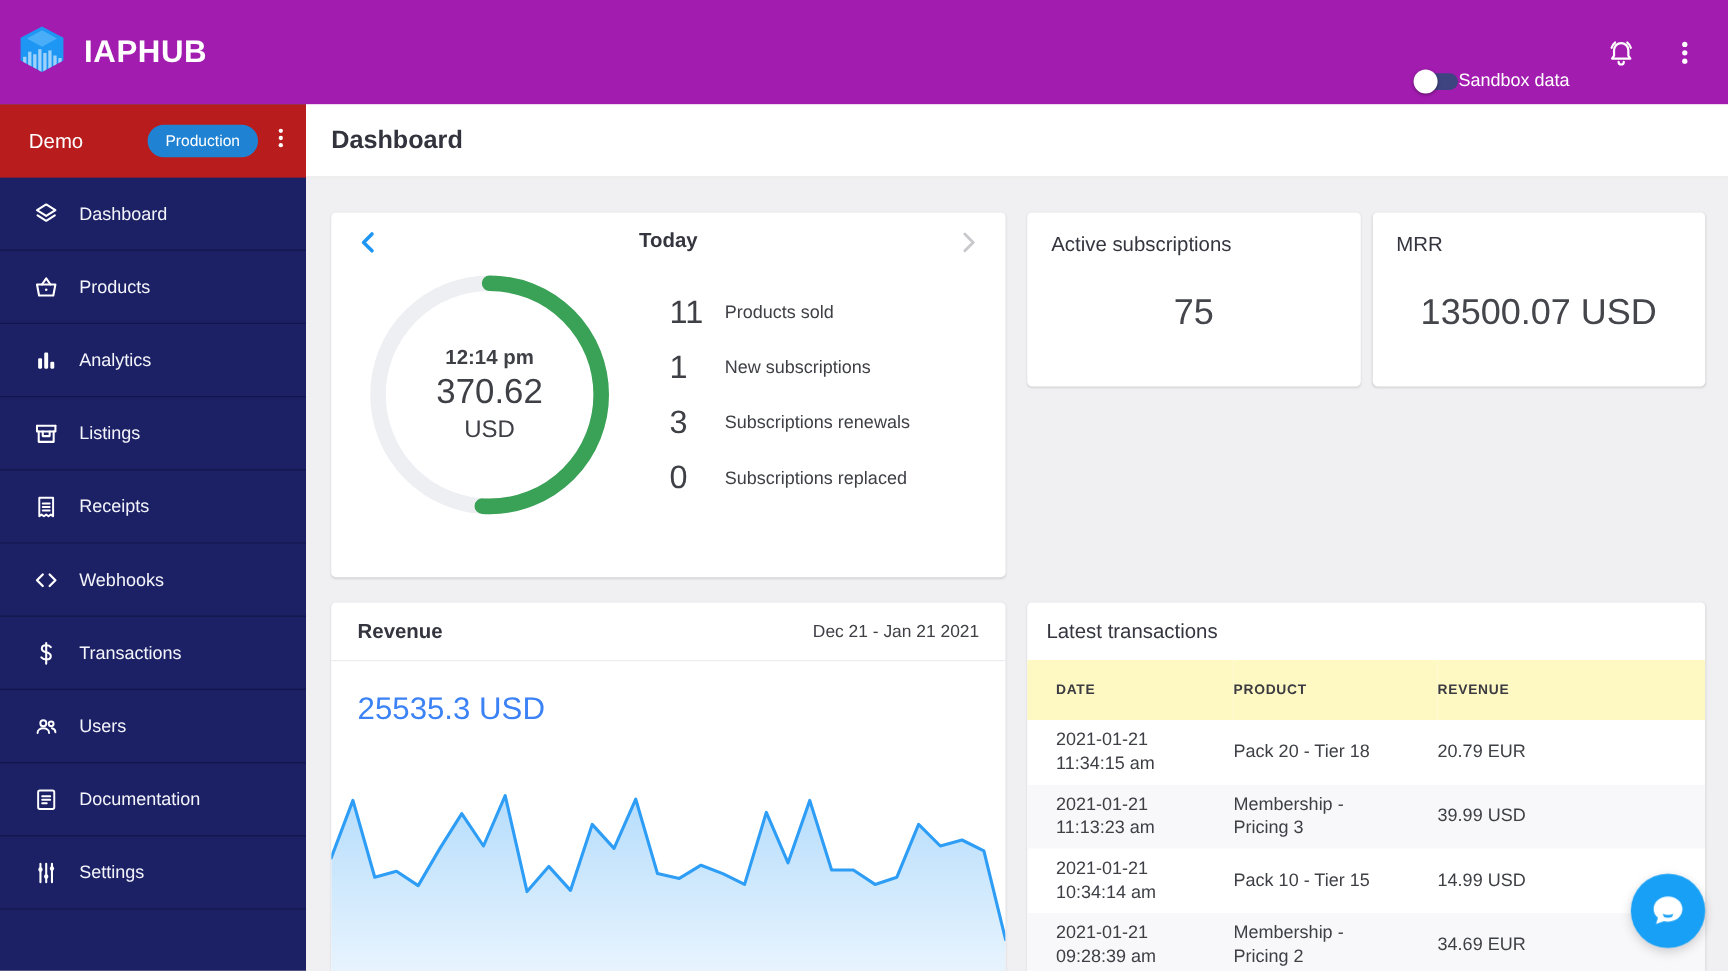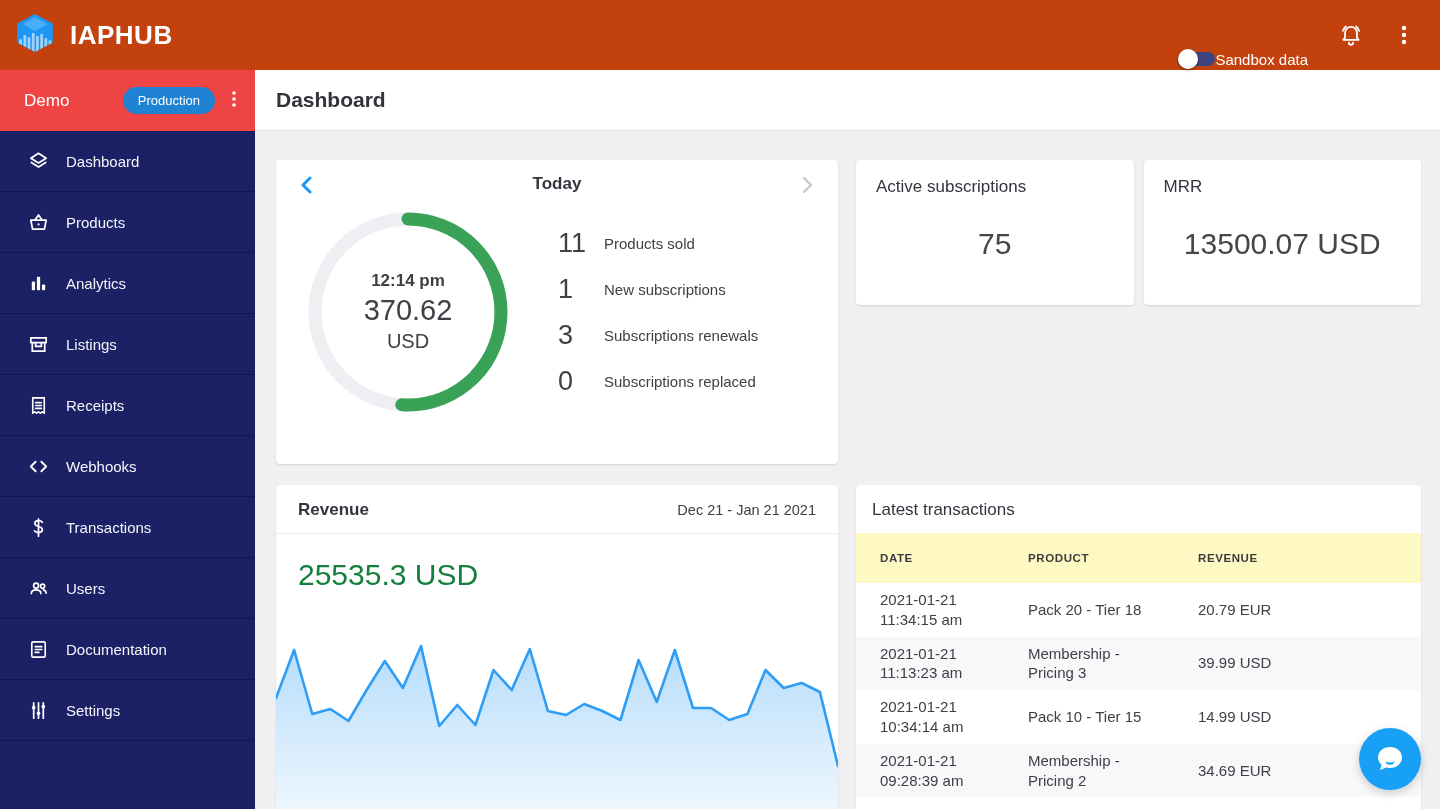--- a/index.html
+++ b/index.html
@@ -1,33 +1,33 @@
 <!DOCTYPE html>
 <html><head>
 <meta charset="utf-8">
 <style>
   * { margin:0; padding:0; box-sizing:border-box; }
   html,body { width:1440px; height:809px; overflow:hidden; }
   body { font-family:"Liberation Sans","DejaVu Sans",sans-serif; background:#f0f0f2; color:#3f4046; }
 
   
-  .topbar { height:70px; background:#c2410c; display:flex; align-items:center; padding:0 26px 0 14px; }
+  .topbar { height:87px; background:#a21caf; display:flex; align-items:center; padding:0 26px 0 14px; }
   .brand { display:flex; align-items:center; gap:14px; }
   .brand-name { color:#fff; font-size:26px; font-weight:800; letter-spacing:.5px; }
   .topbar-right { margin-left:auto; display:flex; align-items:center; gap:30px; }
   .toggle-wrap { display:flex; align-items:center; cursor:pointer;margin-top:48px; }
   .toggle-track { width:34px; height:14px; border-radius:7px; background:#3e4480; position:relative; }
   .toggle-knob { width:20px; height:20px; border-radius:50%; background:#fff; position:absolute; left:-3px; top:-3px; box-shadow:0 1px 3px rgba(0,0,0,.4); }
   .toggle-label { color:#fff; font-size:15px; }
   .icon-btn { background:none; border:none; cursor:pointer; display:flex; align-items:center; }
 
   
   .shell { display:flex; height:739px; }
   .sidebar { width:255px; background:#1c2166; flex-shrink:0; display:flex; flex-direction:column; }
-  .app-row { height:61px; background:#ef4444; display:flex; align-items:center; padding:0 14px 0 24px; cursor:pointer; }
+  .app-row { height:61px; background:#b91c1c; display:flex; align-items:center; padding:0 14px 0 24px; cursor:pointer; }
   .app-name { color:#fff; font-size:17px; }
   .env-pill { margin-left:auto; background:#2082d2; color:#fff; font-size:13px; padding:6px 15px; border-radius:14px; }
   .app-kebab { margin-left:12px; }
   .nav-item { height:61px; display:flex; align-items:center; padding-left:26px; gap:16px; border-bottom:1px solid rgba(8,12,50,.5); cursor:pointer; }
   .nav-item .nav-icon { width:24px; height:24px; display:flex; align-items:center; justify-content:center; }
   .nav-label { color:#f4f5fa; font-size:15px; }
 
   .main { flex:1; display:flex; flex-direction:column; min-width:0; }
   .page-titlebar { height:61px; background:#fff; border-bottom:1px solid #e4e4e7; display:flex; align-items:center; padding-left:21px; flex-shrink:0; }
   .page-title { font-size:21px; font-weight:700; color:#32333c; }
@@ -58,21 +58,21 @@
   .kpi-col { flex:1; display:flex; gap:10px; }
   .kpi-card { flex:1; height:145px; padding:17px 20px; }
   .kpi-title { font-size:17px; font-weight:400; color:#34353e; }
   .kpi-value { text-align:center; font-size:30px; color:#45464c; margin-top:30px; }
 
   
   .revenue-card { width:562px; height:352px; position:relative; overflow:hidden; }
   .revenue-header { display:flex; align-items:center; justify-content:space-between; padding:15px 22px 13px 22px; border-bottom:1px solid #ececef; }
   .revenue-title { font-size:17px; font-weight:700; color:#34353e; }
   .revenue-range { font-size:14.5px; color:#3f4046; }
-  .revenue-total { font-size:30px; color:#15803d; padding:24px 22px 0 22px; }
+  .revenue-total { font-size:26px; color:#3b82f6; padding:24px 22px 0 22px; }
   .revenue-chart { position:absolute; left:0; top:153px; width:562px; height:199px; }
 
   
   .tx-card { flex:1; height:352px; overflow:hidden; }
   .tx-header { padding:15px 16px 13px 16px; }
   .tx-title { font-size:17px; font-weight:400; color:#34353e; }
   table.tx { width:100%; border-collapse:collapse; table-layout:fixed; }
   table.tx thead tr { background:#fef9c3; }
   table.tx th { text-align:left; font-size:11.5px; letter-spacing:.6px; color:#3b3b41; padding:19px 0; font-weight:700; }
   table.tx th.c1, table.tx td.c1 { padding-left:24px; width:172px; }

